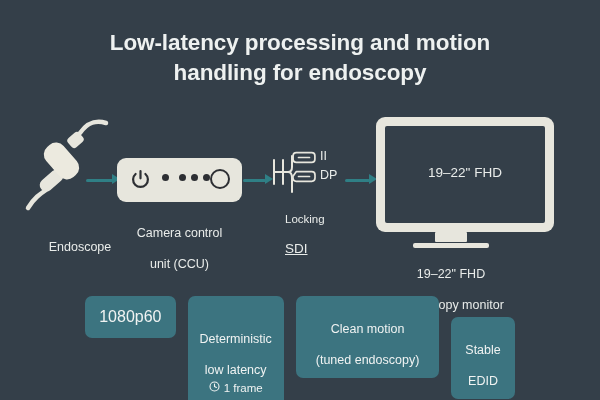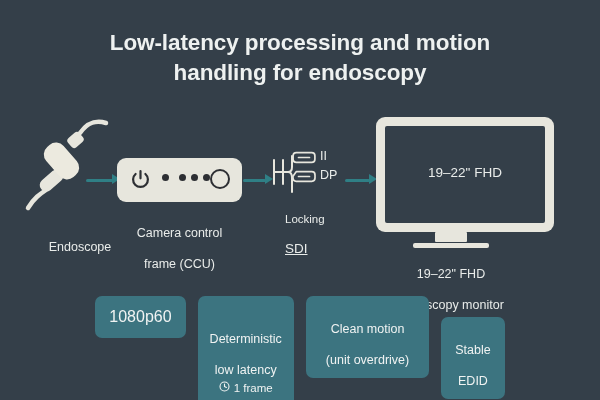--- a/index.html
+++ b/index.html
@@ -187,21 +187,21 @@
     <div class="ccu-dots">
       <span class="ccu-dot"></span>
       <span class="ccu-dot gap"></span>
       <span class="ccu-dot"></span>
       <span class="ccu-dot"></span>
     </div>
     <div id="ccu-ring"></div>
   </div>
   <div class="caption" id="ccu-label">
     <span>Camera control</span><br>
-    <span>frame (CCU)</span>
+    <span>unit (CCU)</span>
   </div>
 
   <div class="arrow" id="arrow-2">
     <div class="shaft"></div>
       <div class="head"></div>
   </div>
 
   <div id="sdi-group">
     <div id="sdi-connector">
       <svg width="34" height="48" viewBox="0 0 34 48" fill="none" xmlns="http://www.w3.org/2000/svg">
@@ -274,21 +274,21 @@
             <line x1="5.5" y1="5.5" x2="7.4" y2="6.4" stroke="#f0f3f2" stroke-width="1.1" stroke-linecap="round"></line>
           </svg>
         </span>
         <span>1 frame</span>
       </span>
     </div>
 
     <div class="badge" id="badge-3">
       <span class="b-main small">
         <span>Clean motion</span><br>
-        <span>(unit overdrive)</span>
+        <span>(tuned endoscopy)</span>
       </span>
     </div>
 
     <div class="badge" id="badge-4">
       <span class="b-main small">
         <span>Stable</span><br>
         <span>EDID</span>
       </span>
     </div>
 

